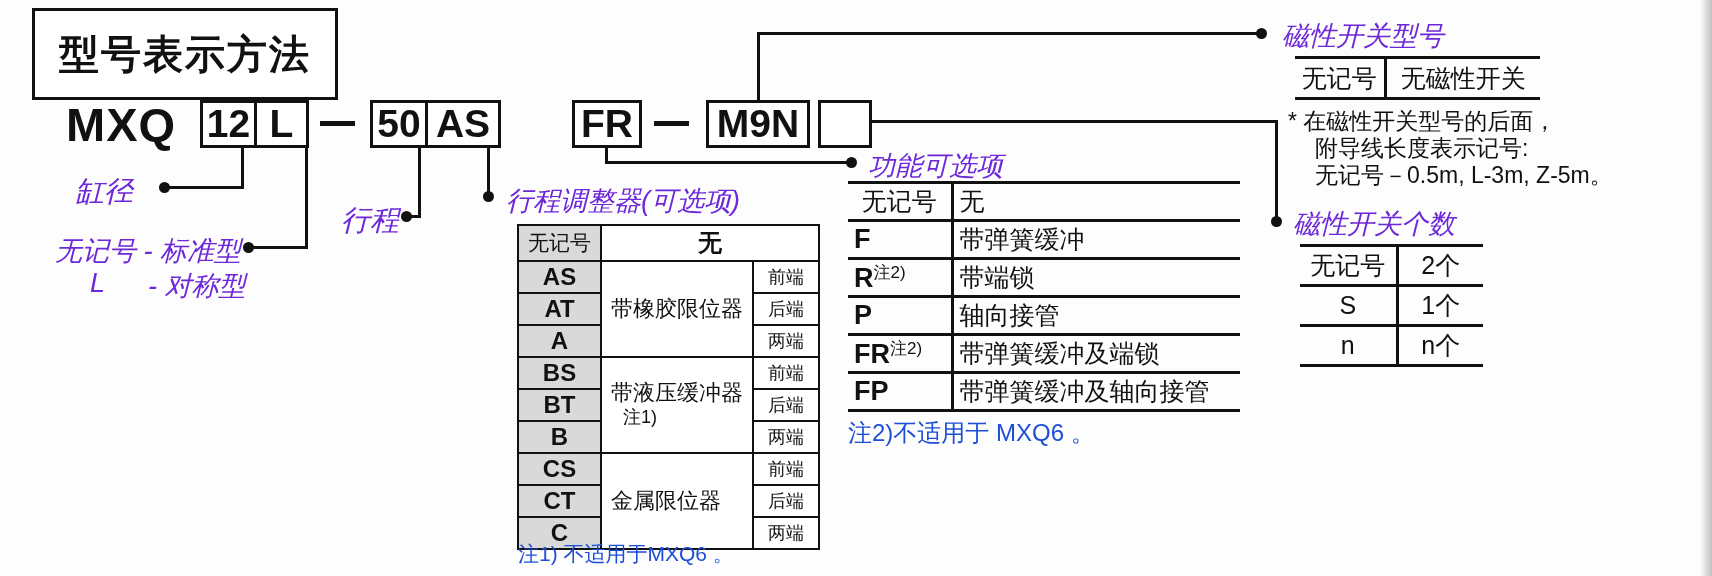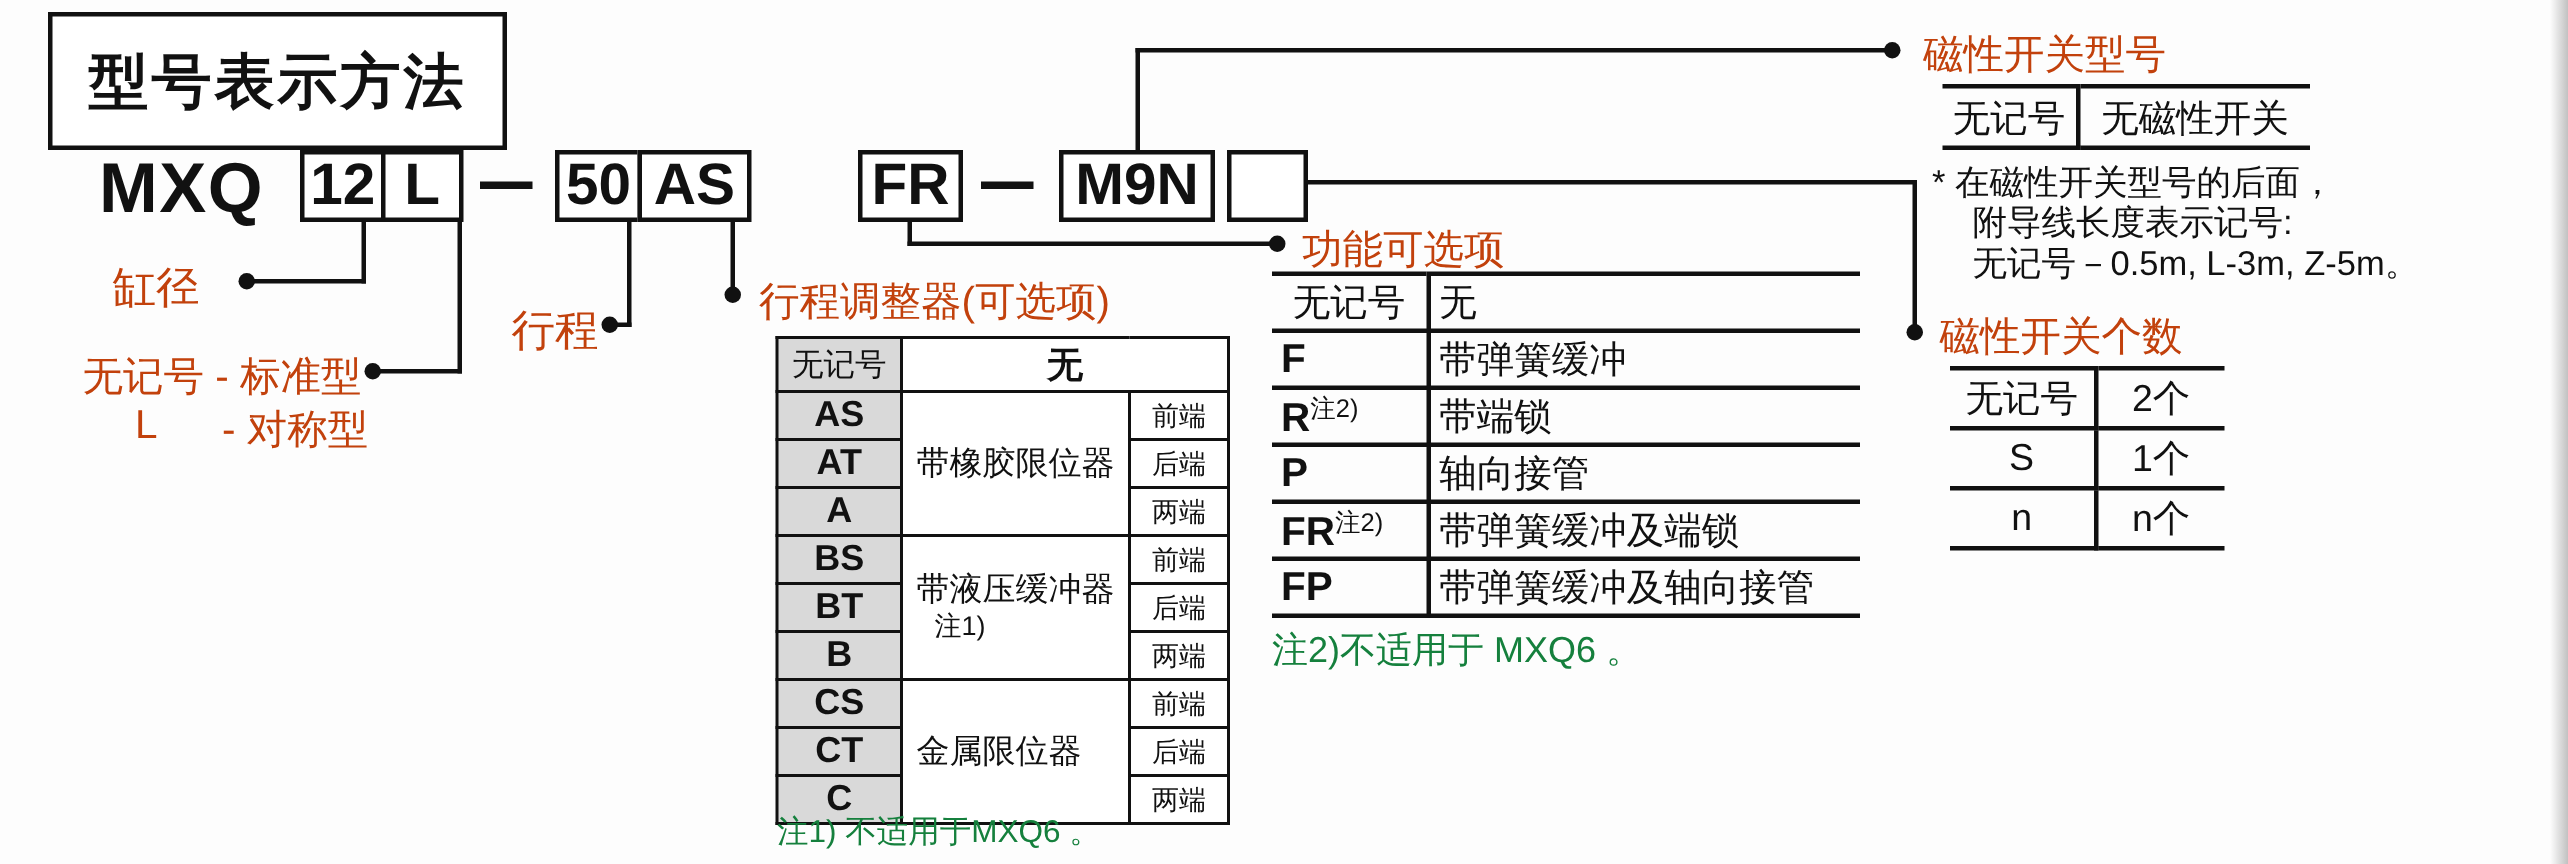--- a/index.html
+++ b/index.html
@@ -13,40 +13,40 @@
   .mxq{position:absolute;left:66px;top:100px;height:48px;display:flex;align-items:center;
        font-size:47px;font-weight:bold;letter-spacing:1px;}
   .mbox{position:absolute;top:100px;height:48px;border:3px solid #111;box-sizing:border-box;
         display:flex;align-items:center;justify-content:center;font-weight:bold;font-size:39px;background:#fff;}
   .dashbar{position:absolute;top:121px;height:5px;background:#111;}
   
   .hline{position:absolute;height:3px;background:#111;}
   .vline{position:absolute;width:3px;background:#111;}
   .bullet{position:absolute;width:11px;height:11px;border-radius:50%;background:#111;}
   
-  .lbl{position:absolute;white-space:nowrap;font-size:27px;color:#c2410c;}
+  .lbl{position:absolute;white-space:nowrap;font-size:27px;color:#6d28d9;font-style:italic;}
   .lbl-big{font-size:29px;}
   
   .open-table{position:absolute;border-collapse:collapse;table-layout:fixed;border-top:3px solid #111;}
   .open-table td{border-bottom:3px solid #111;font-size:25px;padding:0 6px;white-space:nowrap;
                  vertical-align:middle;}
   .open-table td.c1{border-right:3px solid #111;text-align:center;}
   .fn-code{font-weight:bold;font-size:27px;}
   .fn-sup{font-size:17px;vertical-align:super;font-weight:normal;}
   .reg{font-weight:normal;font-size:25px;}
   
   .adj-table{position:absolute;border-collapse:collapse;table-layout:fixed;background:#fff;}
   .adj-table td{border:2.5px solid #111;box-sizing:border-box;vertical-align:middle;white-space:nowrap;}
   .adj-code{background:#d9d9d9;text-align:center;font-weight:bold;font-size:24px;}
   .adj-code.reg{font-weight:normal;font-size:21px;}
   .adj-desc{font-size:22px;padding-left:9px;line-height:24px;}
   .adj-desc .note-s{font-size:18px;margin-left:12px;}
   .adj-pos{font-size:18px;text-align:center;}
   .adj-head{text-align:center;font-weight:bold;font-size:24px;}
-  .footnote{position:absolute;white-space:nowrap;font-size:22px;color:#15803d;}
+  .footnote{position:absolute;white-space:nowrap;font-size:22px;color:#1d4ed8;}
   .note-block{position:absolute;font-size:23px;line-height:27px;white-space:nowrap;}
   .note-block .ind{padding-left:27px;}
   .page-edge{position:absolute;right:0;top:0;width:12px;height:100%;
              background:linear-gradient(to right,rgba(0,0,0,0),rgba(120,120,120,.45));}
 </style>
 </head>
 <body>
 
 <div class="frame">
 

